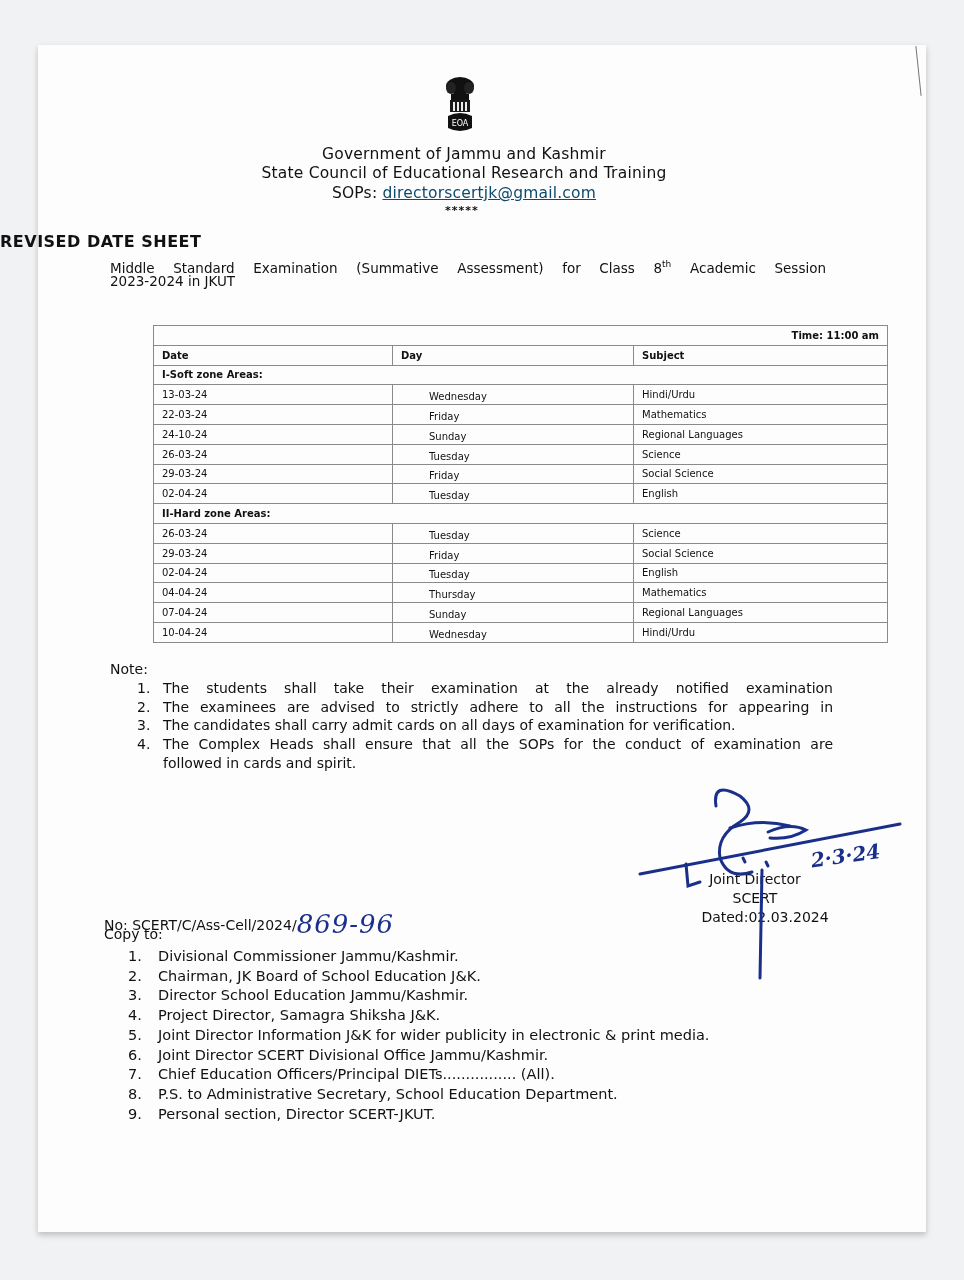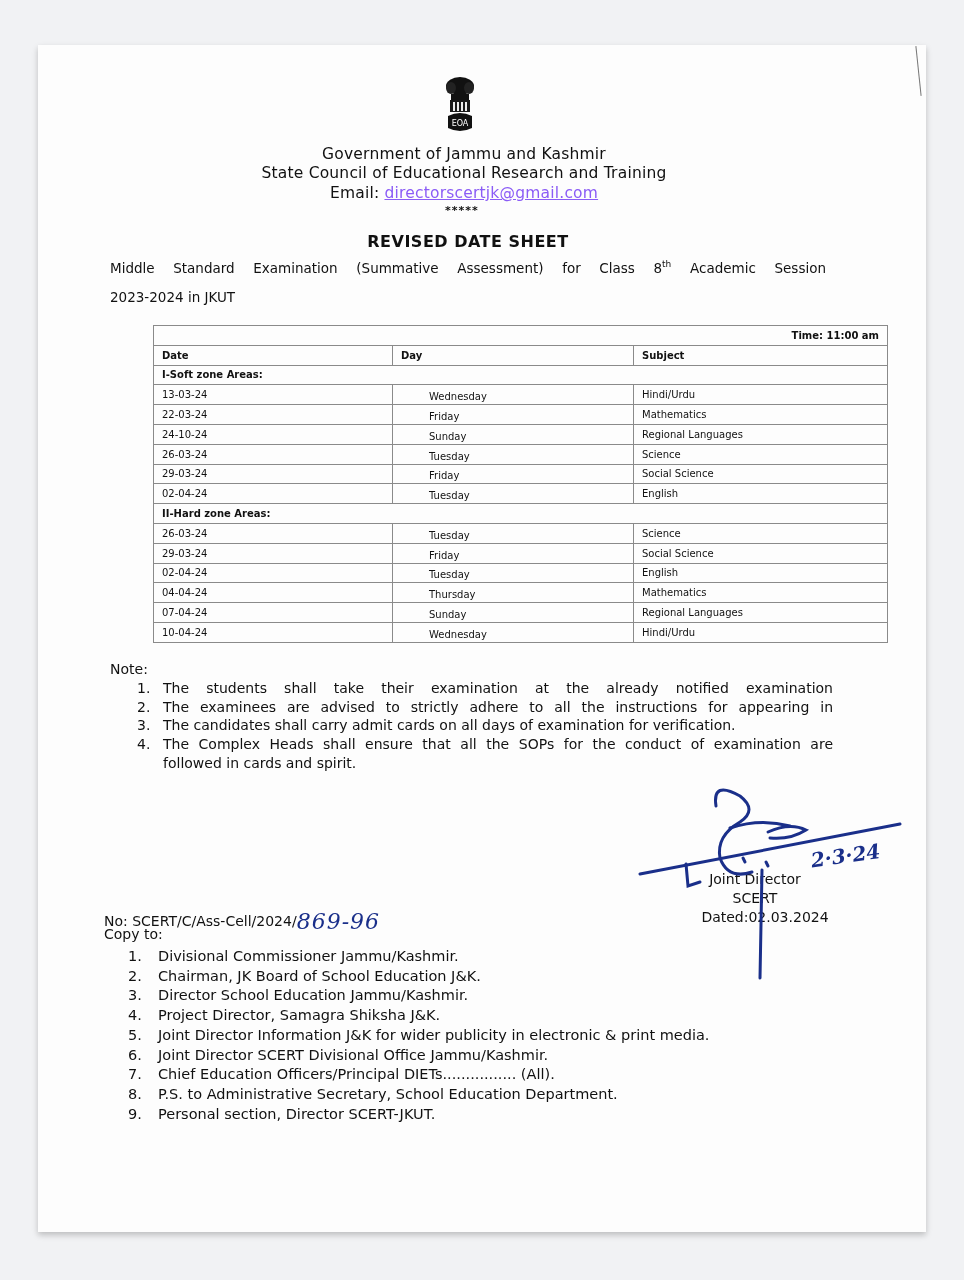--- a/index.html
+++ b/index.html
@@ -22,33 +22,33 @@
     position: absolute; left: 918px; top: 46px; width: 1px; height: 50px;
     background: #777; transform: rotate(-6deg);
   }
   .emblem {
     position: absolute; left: 442px; top: 76px; width: 36px; height: 58px;
   }
   .hdr {
     position: absolute; left: 0; width: 964px; text-align: center;
     font-size: 15.5px; letter-spacing: 0.2px;
   }
-  .hdr a { color: #8b5cf6; text-decoration: underline; }
+  .hdr a { color: #0c4a6e; text-decoration: underline; }
   .stars { font-size: 11px; font-weight: bold; letter-spacing: 1px; }
   .title {
-    position: absolute; left: 0; width: 936px; text-align: center;
+    position: absolute; left: 0; width: 936px; 
     top: 232px; font-size: 16px; font-weight: bold; letter-spacing: 0.5px;
   }
   .subtitle {
     position: absolute; left: 110px; width: 716px; top: 255px;
     font-size: 13.5px; line-height: 18px; text-align: justify;
     text-align-last: justify;
   }
   .subtitle2 {
-    position: absolute; left: 110px; top: 273px; font-size: 13.5px; margin-top: 16px;
+    position: absolute; left: 110px; top: 273px; font-size: 13.5px;
   }
   sup { font-size: 9px; }
 
   table.sheet {
     position: absolute; left: 153px; top: 325px;
     border-collapse: collapse; width: 735px;
     font-size: 10px;
   }
   table.sheet td {
     border: 1px solid #8a8a8a;
@@ -73,21 +73,21 @@
 
   .signblock {
     position: absolute; left: 660px; top: 870px; width: 190px;
     font-size: 14px; line-height: 19px; text-align: center;
   }
   .signblock .dated { position: relative; left: 10px; }
 
   .refno { position: absolute; left: 104px; top: 906px; font-size: 14px; }
   .refno .hand {
     color: #1a2f8a; font-family: "DejaVu Serif", serif; font-style: italic;
-    font-size: 22px; letter-spacing: 1px; position: relative; top: 3px;
+    font-size: 26px; letter-spacing: 1px; position: relative; top: 3px;
   }
   .copyto { position: absolute; left: 104px; top: 926px; font-size: 14px; }
   .copylist {
     position: absolute; left: 128px; top: 947px; margin: 0; padding: 0; list-style: none;
     font-size: 14.5px; line-height: 19.7px;
   }
   .copylist li { position: relative; padding-left: 30px; }
   .copylist li .num { position: absolute; left: 0; }
 
   svg.sig { position: absolute; left: 0; top: 0; width: 964px; height: 1280px; pointer-events: none; }
@@ -108,21 +108,21 @@
   <rect x="15" y="26" width="2" height="9" fill="#eee"></rect>
   <rect x="19" y="26" width="2" height="9" fill="#eee"></rect>
   <rect x="23" y="26" width="2" height="9" fill="#eee"></rect>
   <path d="M6 40 Q18 34 30 40 L30 52 Q18 58 6 52 Z" fill="#111"></path>
   <text x="18" y="50" font-size="8" fill="#fff" text-anchor="middle" font-family="DejaVu Sans, sans-serif">EOA</text>
 </svg>
 
 <div class="hdr" style="top:145px; left:-18px;">Government of Jammu and Kashmir</div>
 <div class="hdr" style="top:164px; left:-18px;">State Council of Educational Research and Training</div>
 <div class="hdr" style="top:184px; left:-18px;">
-  <span>Email: </span><a>directorscertjk@gmail.com</a>
+  <span>SOPs: </span><a>directorscertjk@gmail.com</a>
 </div>
 <div class="hdr stars" style="top:204px; left:-20px;">*****</div>
 
 <div class="title">REVISED DATE SHEET</div>
 <div class="subtitle"><span>Middle Standard Examination (Summative Assessment) for Class 8</span><sup>th</sup><span> Academic Session</span></div>
 <div class="subtitle2">2023-2024 in JKUT</div>
 
 <table class="sheet">
   <tbody id="sheet-body">
     <tr>

